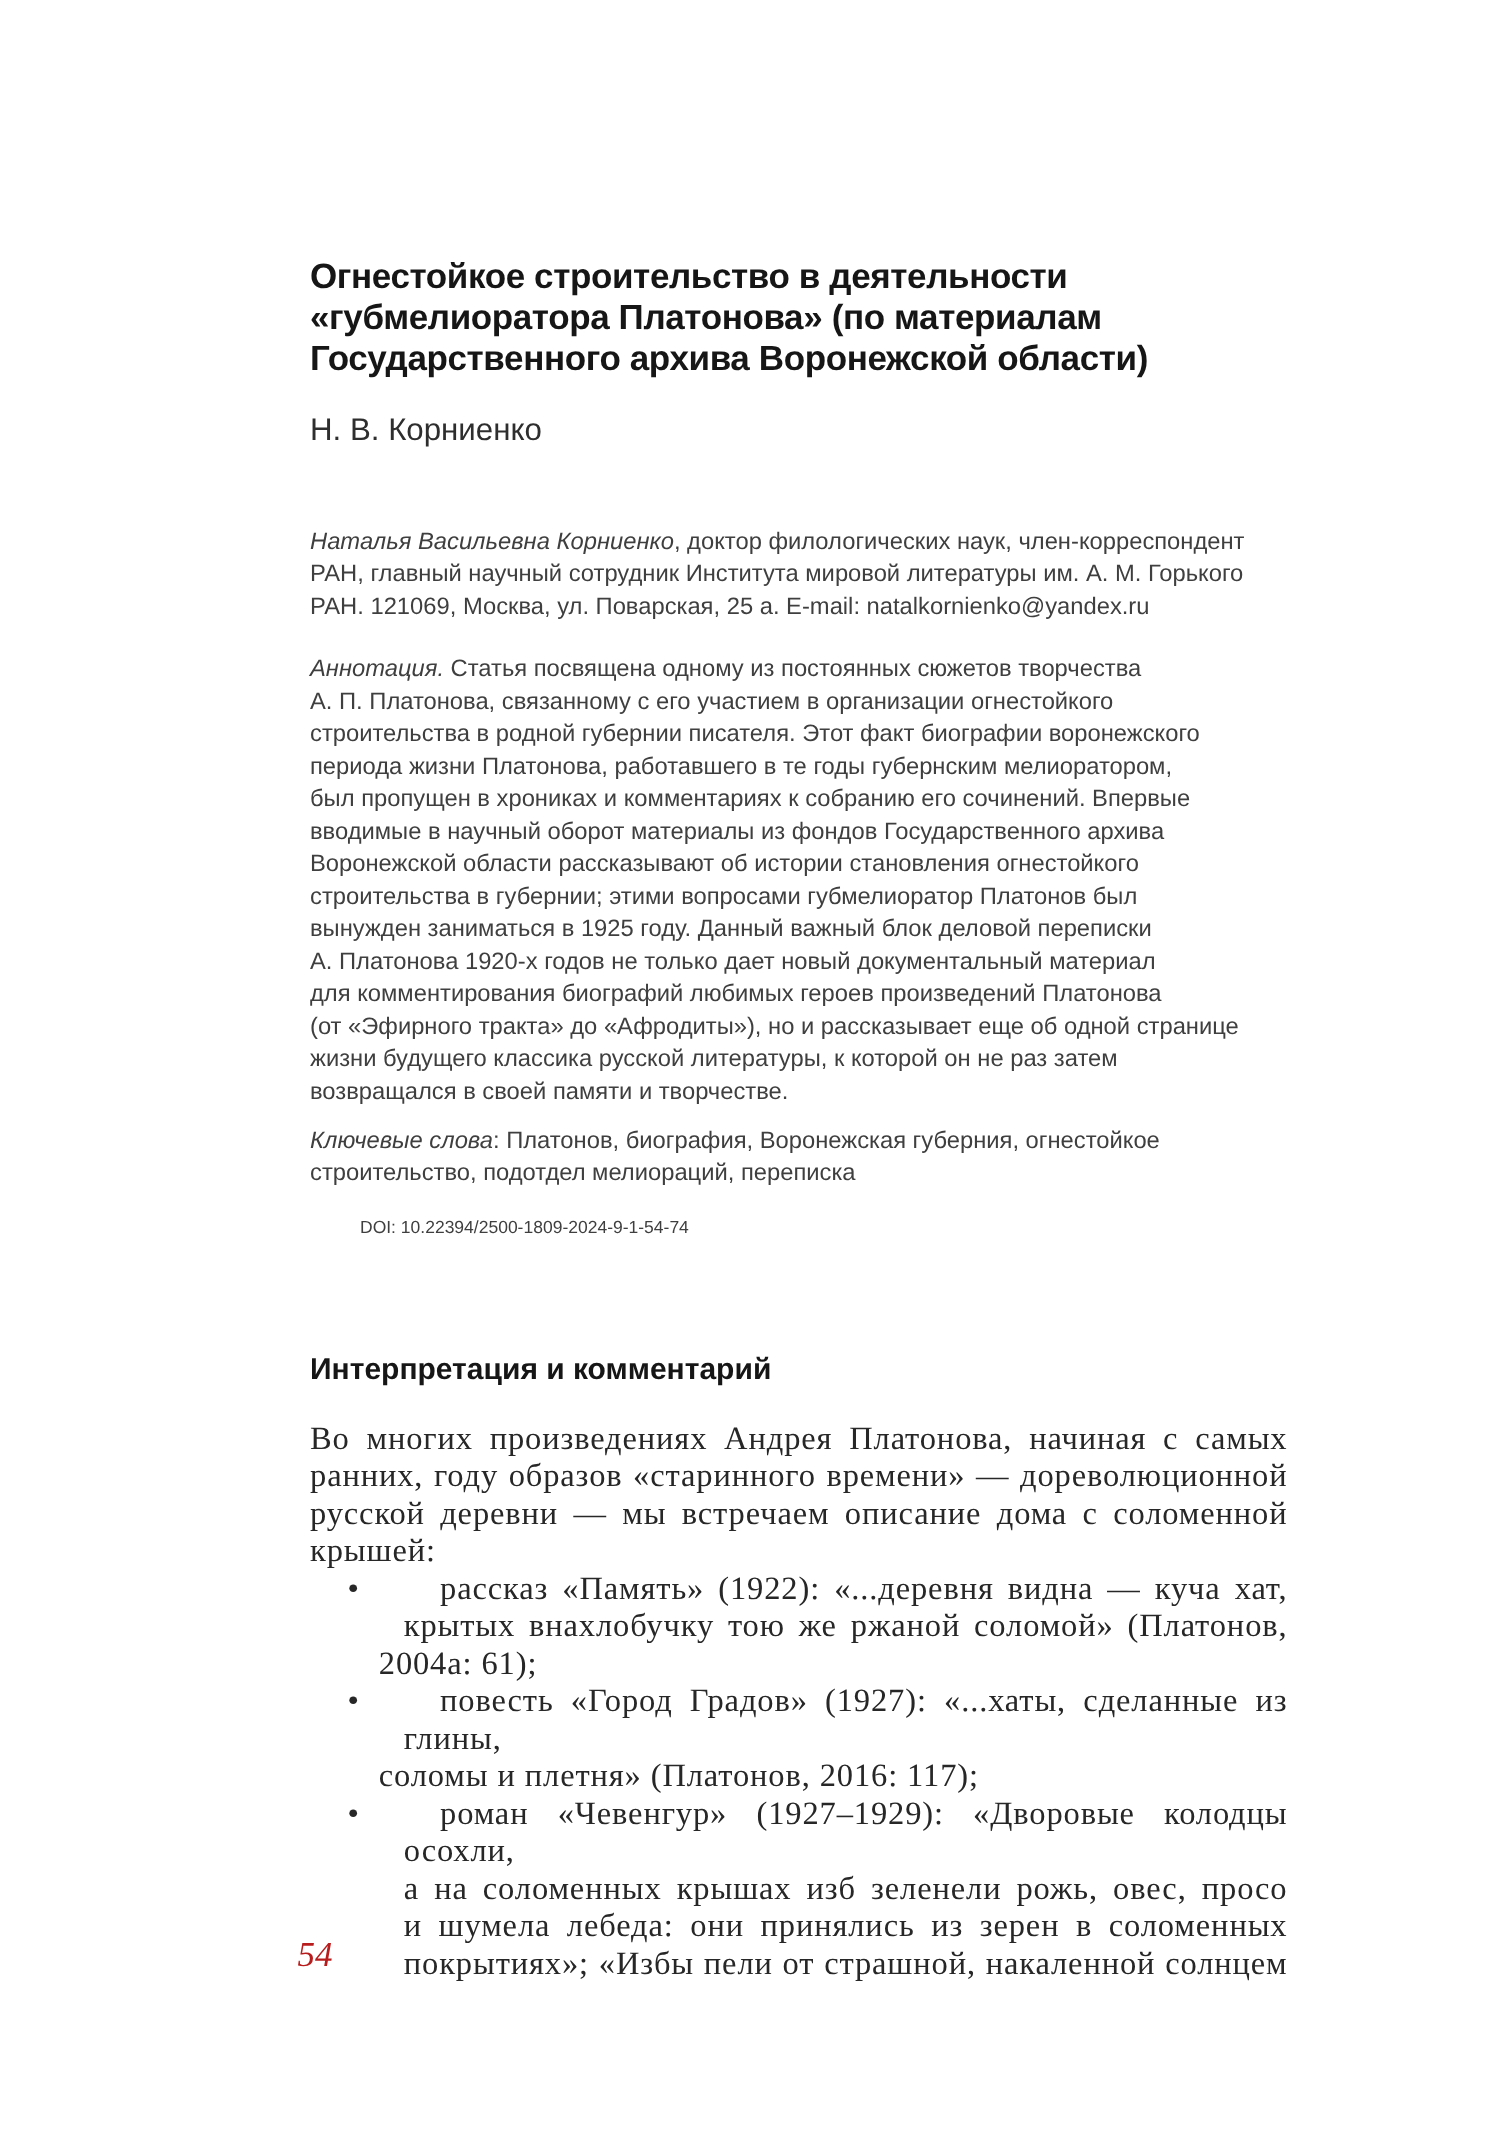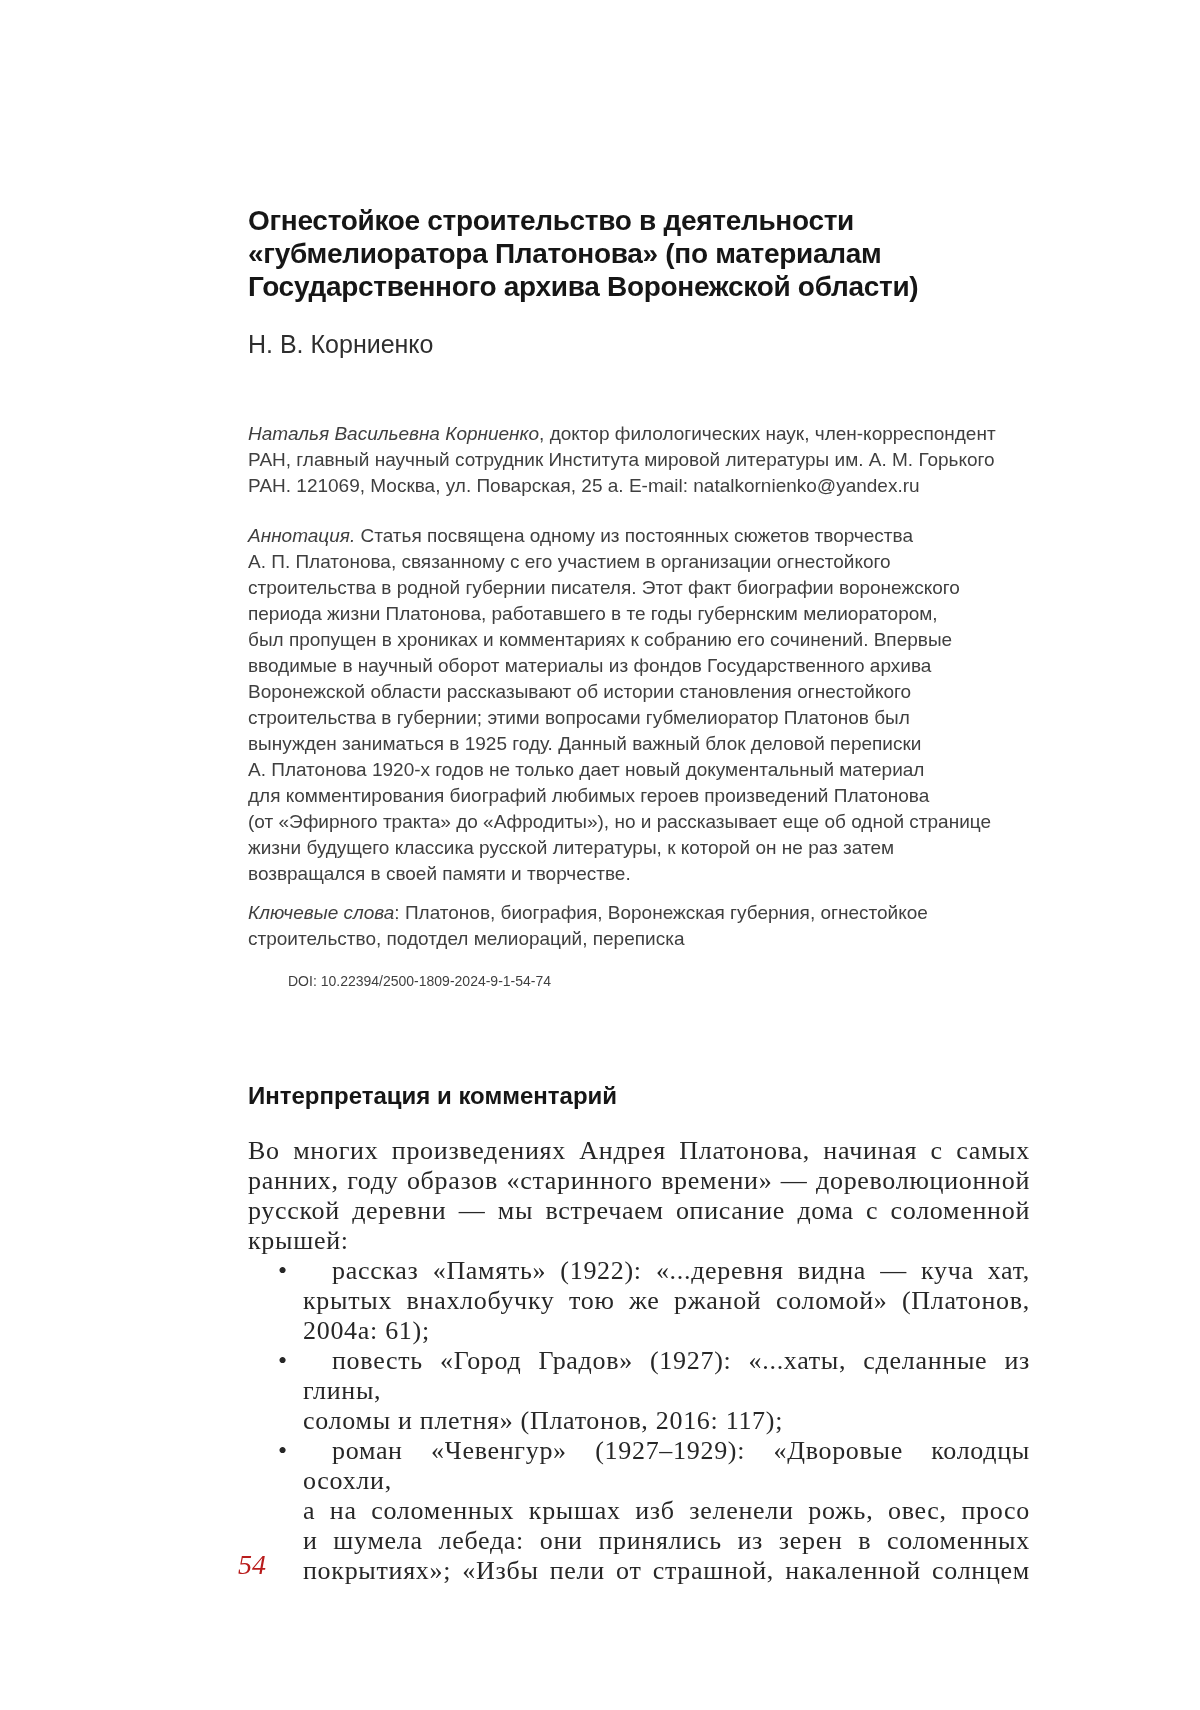--- a/index.html
+++ b/index.html
@@ -64,21 +64,21 @@
     letter-spacing: 0.7px;
     color: #272727;
   }
   .justified {
     white-space: pre-line;
     text-align: justify;
     text-align-last: justify;
   }
   .lastline { text-align: left; }
   .bullet-item { position: relative; padding-left: 55px; }
-  .bullet-item .justified { text-indent: 29px; }
+  .bullet-item .justified { text-indent: 29px; margin-left: 20px; }
   .bullet-marker {
     position: absolute; left: 30px; top: 0;
     font-size: 26px; line-height: 30px;
   }
 
   .page-number {
     left: 238px; top: 1550px;
     font-family: "Liberation Serif", "DejaVu Serif", serif;
     font-style: italic;
     font-size: 28px; line-height: 30px;

